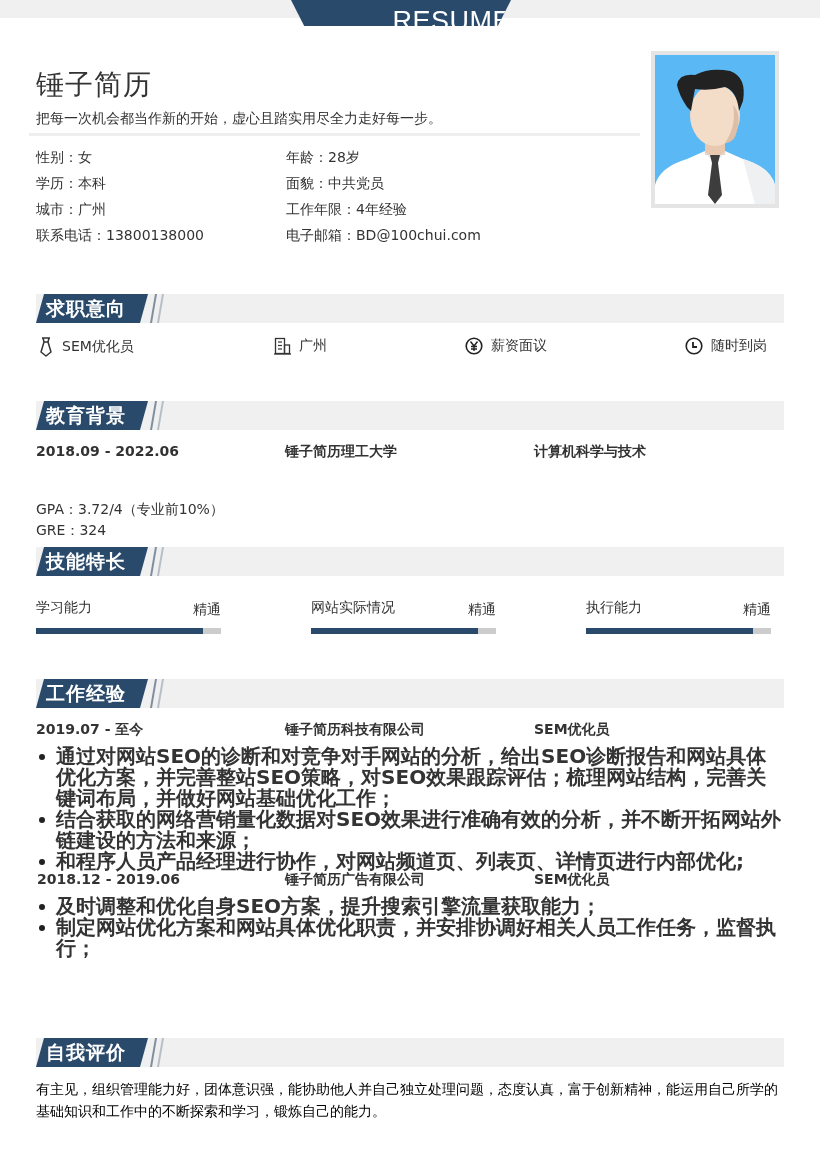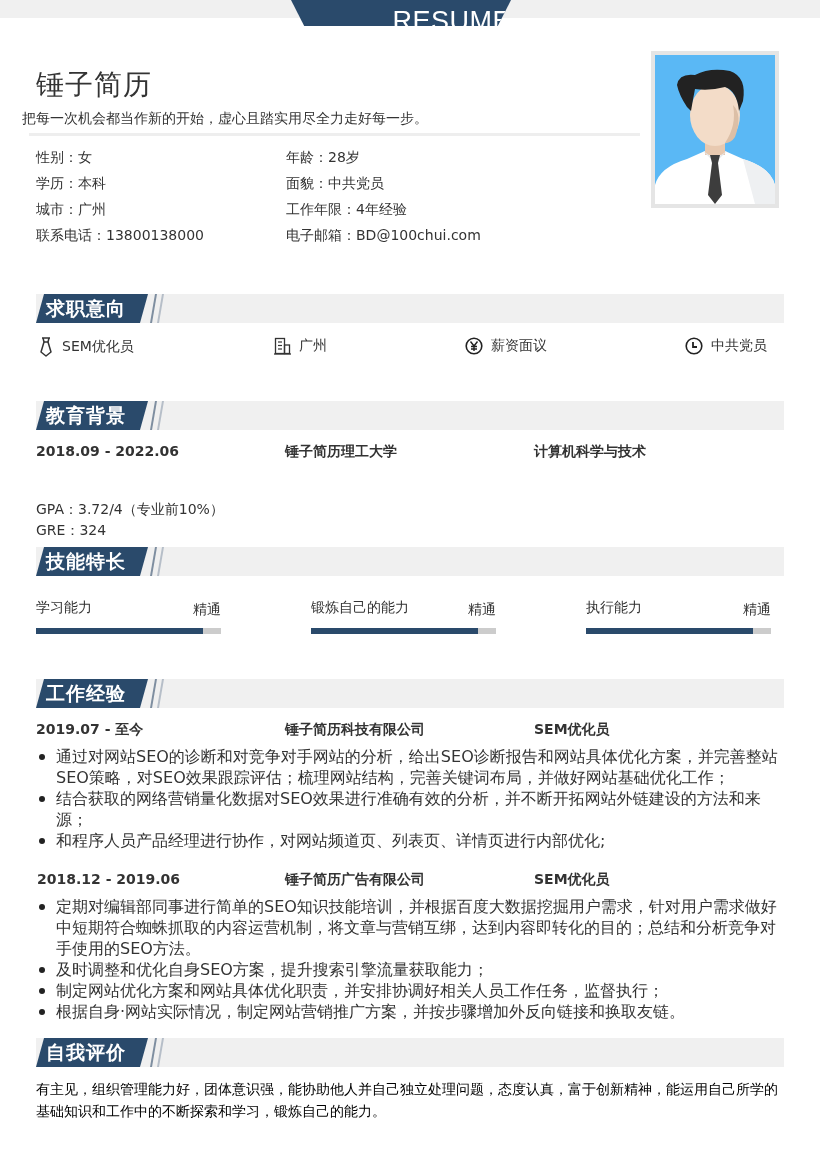--- a/index.html
+++ b/index.html
@@ -5,21 +5,21 @@
   * { box-sizing: border-box; margin: 0; padding: 0; }
   html, body { width: 820px; height: 1160px; background: #ffffff; overflow: hidden; }
   body { font-family: "DejaVu Sans", "Liberation Sans", sans-serif; color: #333333; position: relative; font-size: 13.5px; }
 
   .topband { position: absolute; left: 0; top: 0; width: 820px; height: 18px; background: #f0f0f0; }
   .resume-tab { position: absolute; left: 291px; top: 0; width: 220px; height: 26px; background: #2a4a6b;
     clip-path: polygon(0 0, 100% 0, 94% 100%, 6% 100%); color: #fff; font-family: "Liberation Sans", sans-serif;
     font-size: 27px; text-align: right; line-height: 43px; letter-spacing: 0.5px; }
 
   .name { position: absolute; left: 36px; top: 66px; font-size: 28px; color: #333; font-weight: normal; letter-spacing: 1px; }
-  .motto { position: absolute; left: 22px; top: 110px; font-size: 14px; color: #333; }
+  .motto { position: absolute; left: 36px; top: 110px; font-size: 14px; color: #333; }
   .motto-line { position: absolute; left: 29px; top: 133px; width: 611px; height: 3px; background: #eeeeee; }
 
   .info { position: absolute; font-size: 14px; color: #333; white-space: nowrap; }
 
   .photo-frame { position: absolute; left: 651px; top: 51px; width: 128px; height: 157px; background: #e5e5e5; padding: 4px; }
   .photo { width: 120px; height: 149px; background: #ffffff; position: relative; overflow: hidden; }
 
   .sec-head { position: absolute; left: 36px; width: 748px; height: 29px; background: #f0f0f0; }
   .sec-label { position: absolute; left: 0; top: 0; height: 29px; width: 112px; background: #2a4a6b;
     clip-path: polygon(8px 0, 100% 0, calc(100% - 8px) 100%, 0 100%); color: #fff; font-size: 19px; font-weight: bold;
@@ -32,21 +32,21 @@
   .intent svg { display: block; }
 
   .bold { font-weight: bold; font-size: 14px; color: #333; position: absolute; white-space: nowrap; }
   .plain { font-size: 14px; position: absolute; white-space: nowrap; color: #333; margin-top: 32px; }
 
   .skill-name { position: absolute; font-size: 14px; white-space: nowrap; }
   .skill-level { position: absolute; font-size: 14px; white-space: nowrap; }
   .skill-bar { position: absolute; height: 6px; width: 185px; background: #cccccc; }
   .skill-fill { height: 6px; background: #2a4a6b; }
 
-  .bullets { position: absolute; left: 36px; width: 750px; font-size: 16px; line-height: 21px; color: #333; list-style: none; }
+  .bullets { position: absolute; left: 36px; width: 750px; font-size: 20px; line-height: 21px; color: #333; list-style: none; font-weight: bold; }
   .bullets li { position: relative; padding-left: 20px; }
   .bullets li::before { content: ""; position: absolute; left: 3px; top: 8px; width: 6px; height: 6px; border-radius: 50%; background: #222; }
 
   .para { position: absolute; left: 36px; width: 750px; font-size: 14px; line-height: 22px; color: #000000; }
 </style>
 </head>
 <body>
 
 <div class="topband"></div>
 <div class="resume-tab">RESUME</div>
@@ -109,21 +109,21 @@
     <circle cx="9" cy="9" r="7.8" fill="none" stroke="#222" stroke-width="1.6"></circle>
     <path d="M5.5 4.5 L9 9 L12.5 4.5 M9 9 L9 14 M6 9.5 L12 9.5 M6 12 L12 12" fill="none" stroke="#222" stroke-width="1.4"></path>
   </svg>
   <span>薪资面议</span>
 </div>
 <div class="intent" style="left:685px">
   <svg width="18" height="18" viewBox="0 0 18 18">
     <circle cx="9" cy="9" r="7.8" fill="none" stroke="#222" stroke-width="1.6"></circle>
     <path d="M8 5 L8 10 L12 10" fill="none" stroke="#222" stroke-width="1.8"></path>
   </svg>
-  <span>中共党员</span>
+  <span>随时到岗</span>
 </div>
 
 <div class="sec-head" style="top:401px">
   <div class="sec-label">教育背景</div>
   <div class="sec-slash s1"></div>
   <div class="sec-slash s2"></div>
 </div>
 <div class="bold" style="left:36px;top:443px">2018.09 - 2022.06</div>
 <div class="bold" style="left:285px;top:443px">锤子简历理工大学</div>
 <div class="bold" style="left:534px;top:443px">计算机科学与技术</div>
@@ -135,21 +135,21 @@
   <div class="sec-slash s1"></div>
   <div class="sec-slash s2"></div>
 </div>
 
 <div class="skill-name" style="left:36px;top:599px">学习能力</div>
 <div class="skill-level" style="left:193px;top:601px">精通</div>
 <div class="skill-bar" style="left:36px;top:628px">
     <div class="skill-fill" style="width:90%"></div>
   </div>
 
-<div class="skill-name" style="left:311px;top:599px">锻炼自己的能力</div>
+<div class="skill-name" style="left:311px;top:599px">网站实际情况</div>
 <div class="skill-level" style="left:468px;top:601px">精通</div>
 <div class="skill-bar" style="left:311px;top:628px">
     <div class="skill-fill" style="width:90%"></div>
   </div>
 
 <div class="skill-name" style="left:586px;top:599px">执行能力</div>
 <div class="skill-level" style="left:743px;top:601px">精通</div>
 <div class="skill-bar" style="left:586px;top:628px">
     <div class="skill-fill" style="width:90%"></div>
   </div>
@@ -166,24 +166,22 @@
 <ul class="bullets" style="top:746px">
   <li>通过对网站SEO的诊断和对竞争对手网站的分析，给出SEO诊断报告和网站具体优化方案，并完善整站SEO策略，对SEO效果跟踪评估；梳理网站结构，完善关键词布局，并做好网站基础优化工作；</li>
   <li>结合获取的网络营销量化数据对SEO效果进行准确有效的分析，并不断开拓网站外链建设的方法和来源；</li>
   <li>和程序人员产品经理进行协作，对网站频道页、列表页、详情页进行内部优化;</li>
 </ul>
 
 <div class="bold" style="left:37px;top:871px">2018.12 - 2019.06</div>
 <div class="bold" style="left:285px;top:871px">锤子简历广告有限公司</div>
 <div class="bold" style="left:534px;top:871px">SEM优化员</div>
 <ul class="bullets" style="top:896px">
-  <li>定期对编辑部同事进行简单的SEO知识技能培训，并根据百度大数据挖掘用户需求，针对用户需求做好中短期符合蜘蛛抓取的内容运营机制，将文章与营销互绑，达到内容即转化的目的；总结和分析竞争对手使用的SEO方法。</li>
   <li>及时调整和优化自身SEO方案，提升搜索引擎流量获取能力；</li>
   <li>制定网站优化方案和网站具体优化职责，并安排协调好相关人员工作任务，监督执行；</li>
-  <li>根据自身·网站实际情况，制定网站营销推广方案，并按步骤增加外反向链接和换取友链。</li>
 </ul>
 
 <div class="sec-head" style="top:1038px">
   <div class="sec-label">自我评价</div>
   <div class="sec-slash s1"></div>
   <div class="sec-slash s2"></div>
 </div>
 <div class="para" style="top:1078px">有主见，组织管理能力好，团体意识强，能协助他人并自己独立处理问题，态度认真，富于创新精神，能运用自己所学的基础知识和工作中的不断探索和学习，锻炼自己的能力。</div>
 
 </body></html>

